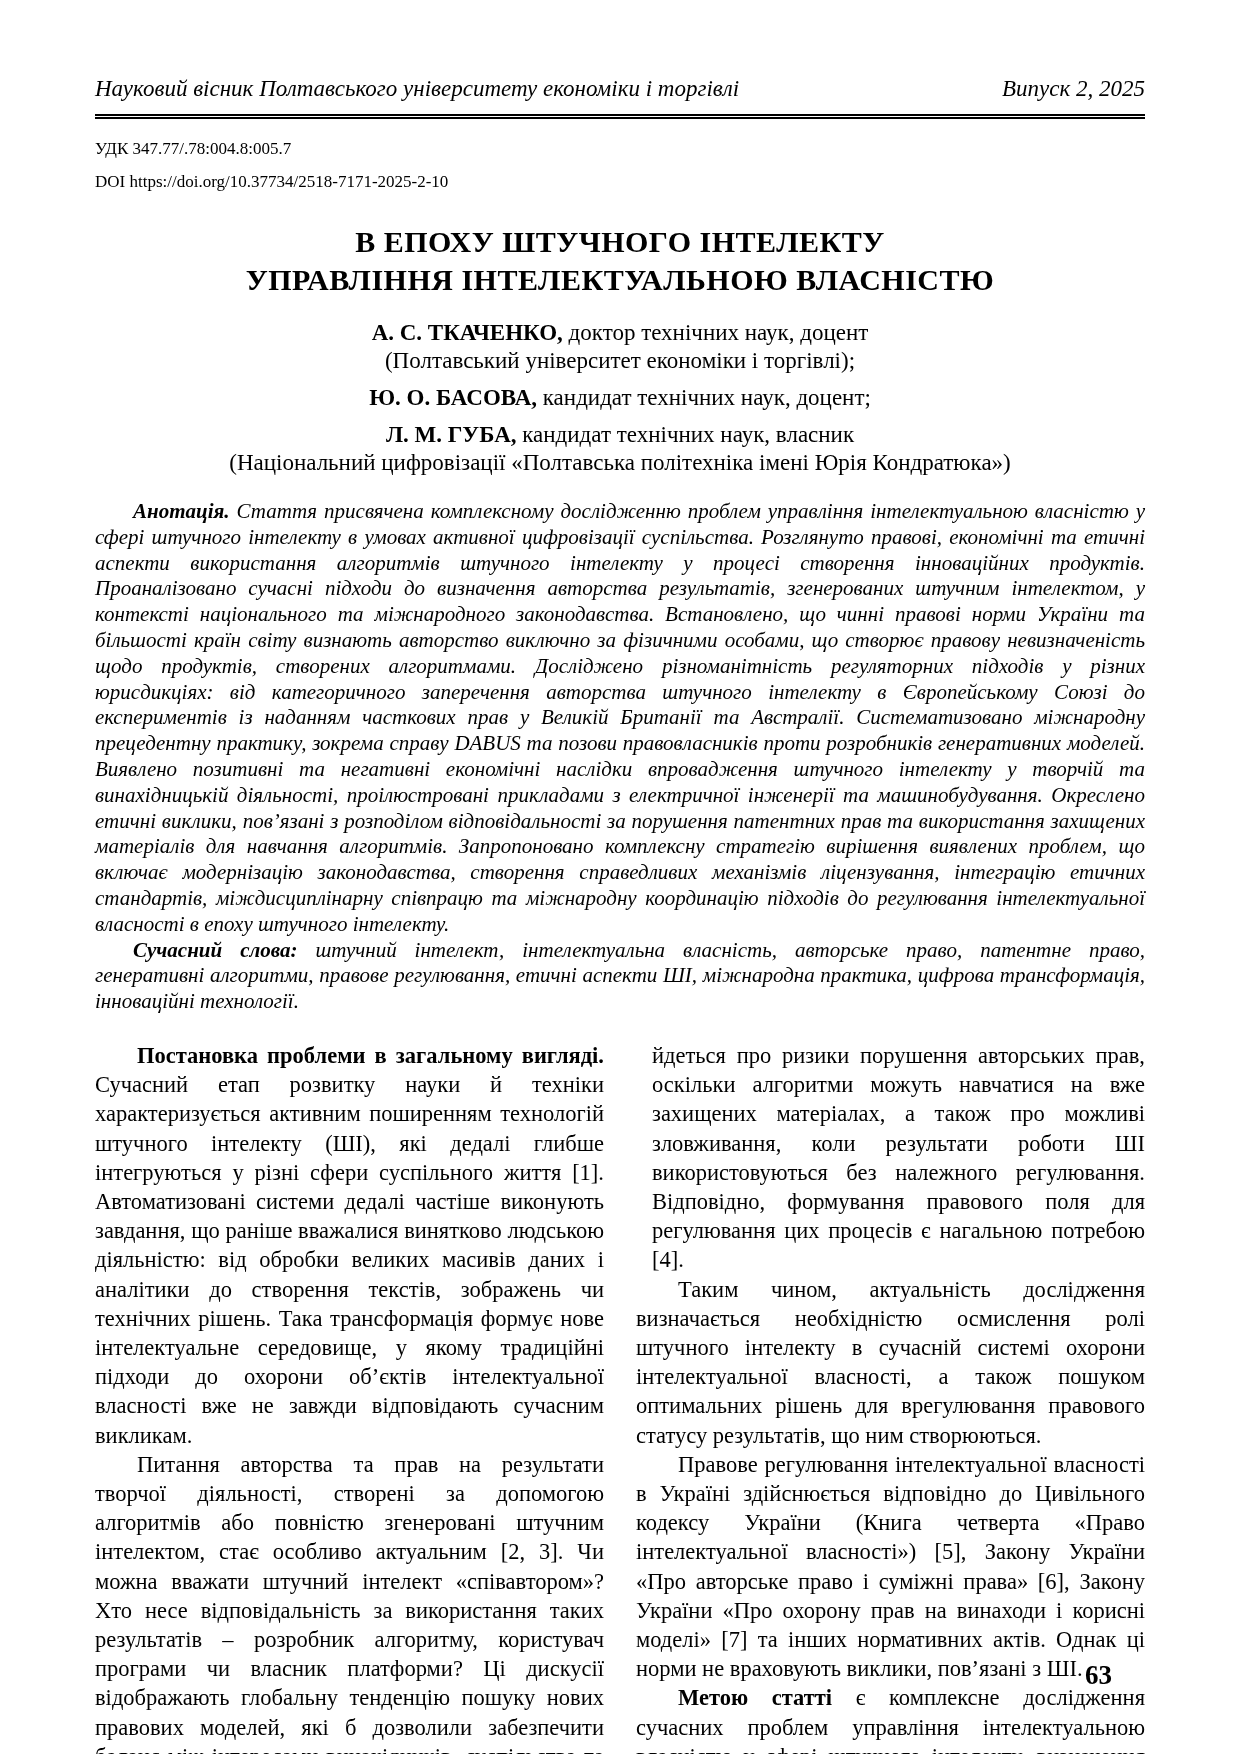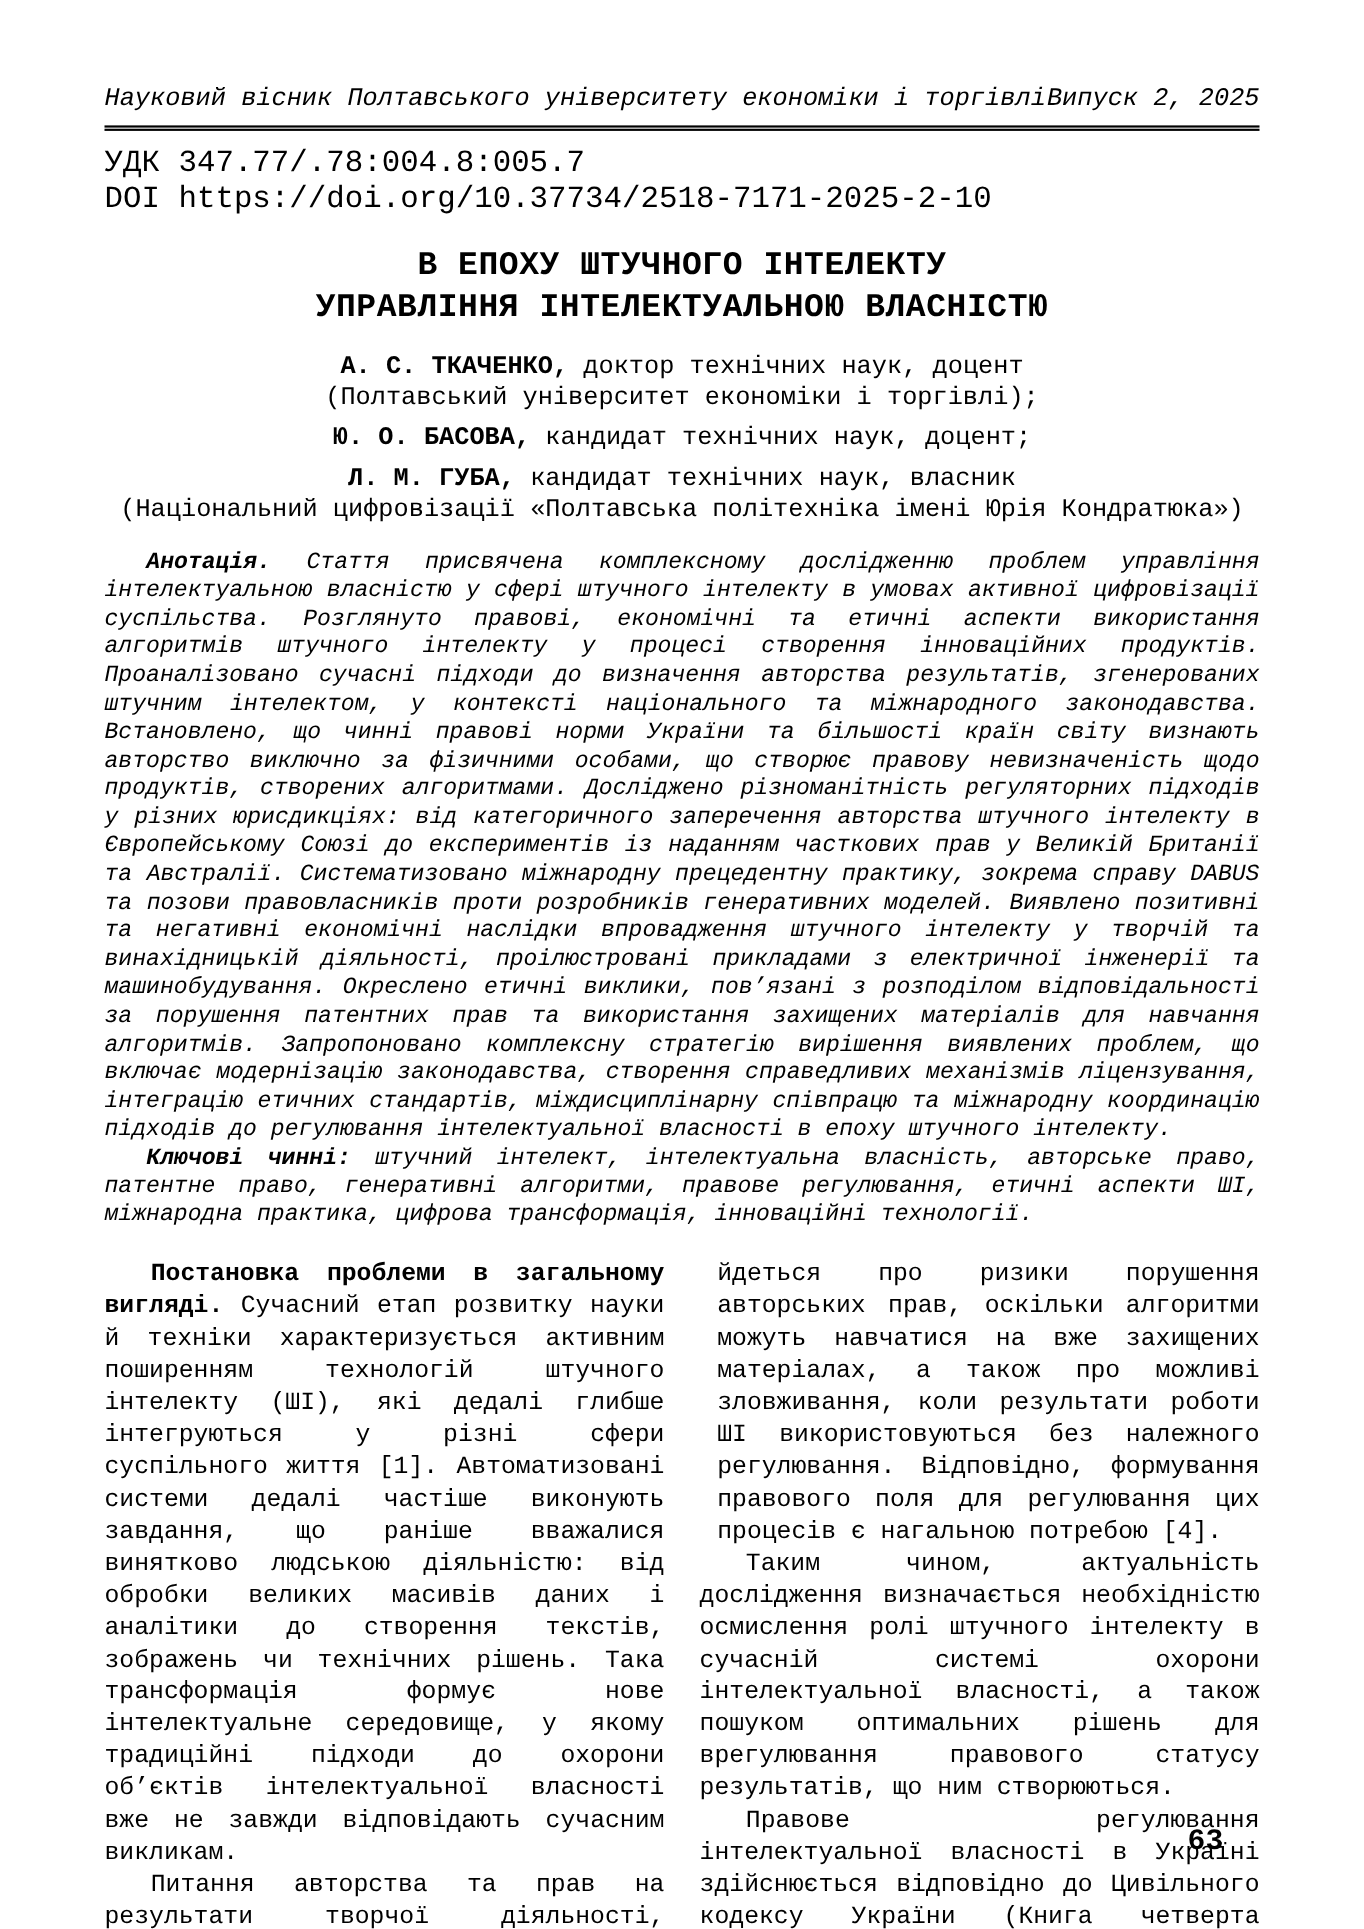--- a/index.html
+++ b/index.html
@@ -3,34 +3,34 @@
 <meta charset="utf-8">
 <style>
   html, body { margin: 0; padding: 0; background: #ffffff; }
   .page {
     position: relative;
     width: 1240px;
     height: 1754px;
     background: #ffffff;
     box-sizing: border-box;
     padding: 76px 95px 0 95px;
-    font-family: Liberation Mono, monospace;
+    font-family: Liberation Serif, serif;
     color: #000;
     overflow: hidden;
   }
   .header-row {
     display: flex;
     justify-content: space-between;
     align-items: flex-end;
     font-style: italic;
     font-size: 23px;
     padding-bottom: 12px;
     border-bottom: 5px double #000;
   }
-  .meta-block { margin-top: 13px; font-size: 28px; line-height: 33px; }
+  .meta-block { margin-top: 13px; font-size: 17px; line-height: 33px; }
   .article-title {
     margin-top: 25px;
     text-align: center;
     font-weight: bold;
     font-size: 30px;
     line-height: 38px;
     letter-spacing: 0.5px;
   }
   .authors-block { margin-top: 20px; text-align: center; font-size: 23px; line-height: 28px; }
   .author-entry { margin-top: 9px; }
@@ -96,21 +96,21 @@
       <span class="author-name">Л. М. ГУБА,</span><span> кандидат технічних наук, власник</span>
       <div>(Національний цифровізації «Полтавська політехніка імені Юрія Кондратюка»)</div>
     </div>
   </div>
 
   <div class="abstract-block">
     <div class="indent">
       <span class="bold">Анотація.</span><span> Стаття присвячена комплексному дослідженню проблем управління інтелектуальною власністю у сфері штучного інтелекту в умовах активної цифровізації суспільства. Розглянуто правові, економічні та етичні аспекти використання алгоритмів штучного інтелекту у процесі створення інноваційних продуктів. Проаналізовано сучасні підходи до визначення авторства результатів, згенерованих штучним інтелектом, у контексті національного та міжнародного законодавства. Встановлено, що чинні правові норми України та більшості країн світу визнають авторство виключно за фізичними особами, що створює правову невизначеність щодо продуктів, створених алгоритмами. Досліджено різноманітність регуляторних підходів у різних юрисдикціях: від категоричного заперечення авторства штучного інтелекту в Європейському Союзі до експериментів із наданням часткових прав у Великій Британії та Австралії. Систематизовано міжнародну прецедентну практику, зокрема справу DABUS та позови правовласників проти розробників генеративних моделей. Виявлено позитивні та негативні економічні наслідки впровадження штучного інтелекту у творчій та винахідницькій діяльності, проілюстровані прикладами з електричної інженерії та машинобудування. Окреслено етичні виклики, пов’язані з розподілом відповідальності за порушення патентних прав та використання захищених матеріалів для навчання алгоритмів. Запропоновано комплексну стратегію вирішення виявлених проблем, що включає модернізацію законодавства, створення справедливих механізмів ліцензування, інтеграцію етичних стандартів, міждисциплінарну співпрацю та міжнародну координацію підходів до регулювання інтелектуальної власності в епоху штучного інтелекту.</span>
     </div>
     <div class="indent">
-      <span class="bold">Ключові чинні:</span><span> штучний інтелект, інтелектуальна власність, авторське право, патентне право, генеративні алгоритми, правове регулювання, етичні аспекти ШІ, міжнародна практика, цифрова трансформація, інноваційні технології.</span>
+      <span class="bold">Сучасний слова:</span><span> штучний інтелект, інтелектуальна власність, авторське право, патентне право, генеративні алгоритми, правове регулювання, етичні аспекти ШІ, міжнародна практика, цифрова трансформація, інноваційні технології.</span>
     </div>
   </div>
 
   <div class="body-cols">
     <div class="col">
       <div class="para">
         <span class="para-lead">Постановка проблеми в загальному вигляді.</span><span> Сучасний етап розвитку науки й техніки характеризується активним поширенням технологій штучного інтелекту (ШІ), які дедалі глибше інтегруються у різні сфери суспільного життя [1]. Автоматизовані системи дедалі частіше виконують завдання, що раніше вважалися винятково людською діяльністю: від обробки великих масивів даних і аналітики до створення текстів, зображень чи технічних рішень. Така трансформація формує нове інтелектуальне середовище, у якому традиційні підходи до охорони об’єктів інтелектуальної власності вже не завжди відповідають сучасним викликам.</span>
       </div>
       <div class="para">
         <span>Питання авторства та прав на результати творчої діяльності, створені за допомогою алгоритмів або повністю згенеровані штучним інтелектом, стає особливо актуальним [2, 3]. Чи можна вважати штучний інтелект «співавтором»? Хто несе відповідальність за використання таких результатів – розробник алгоритму, користувач програми чи власник платформи? Ці дискусії відображають глобальну тенденцію пошуку нових правових моделей, які б дозволили забезпечити баланс між інтересами винахідників, суспільства та бізнесу.</span>

